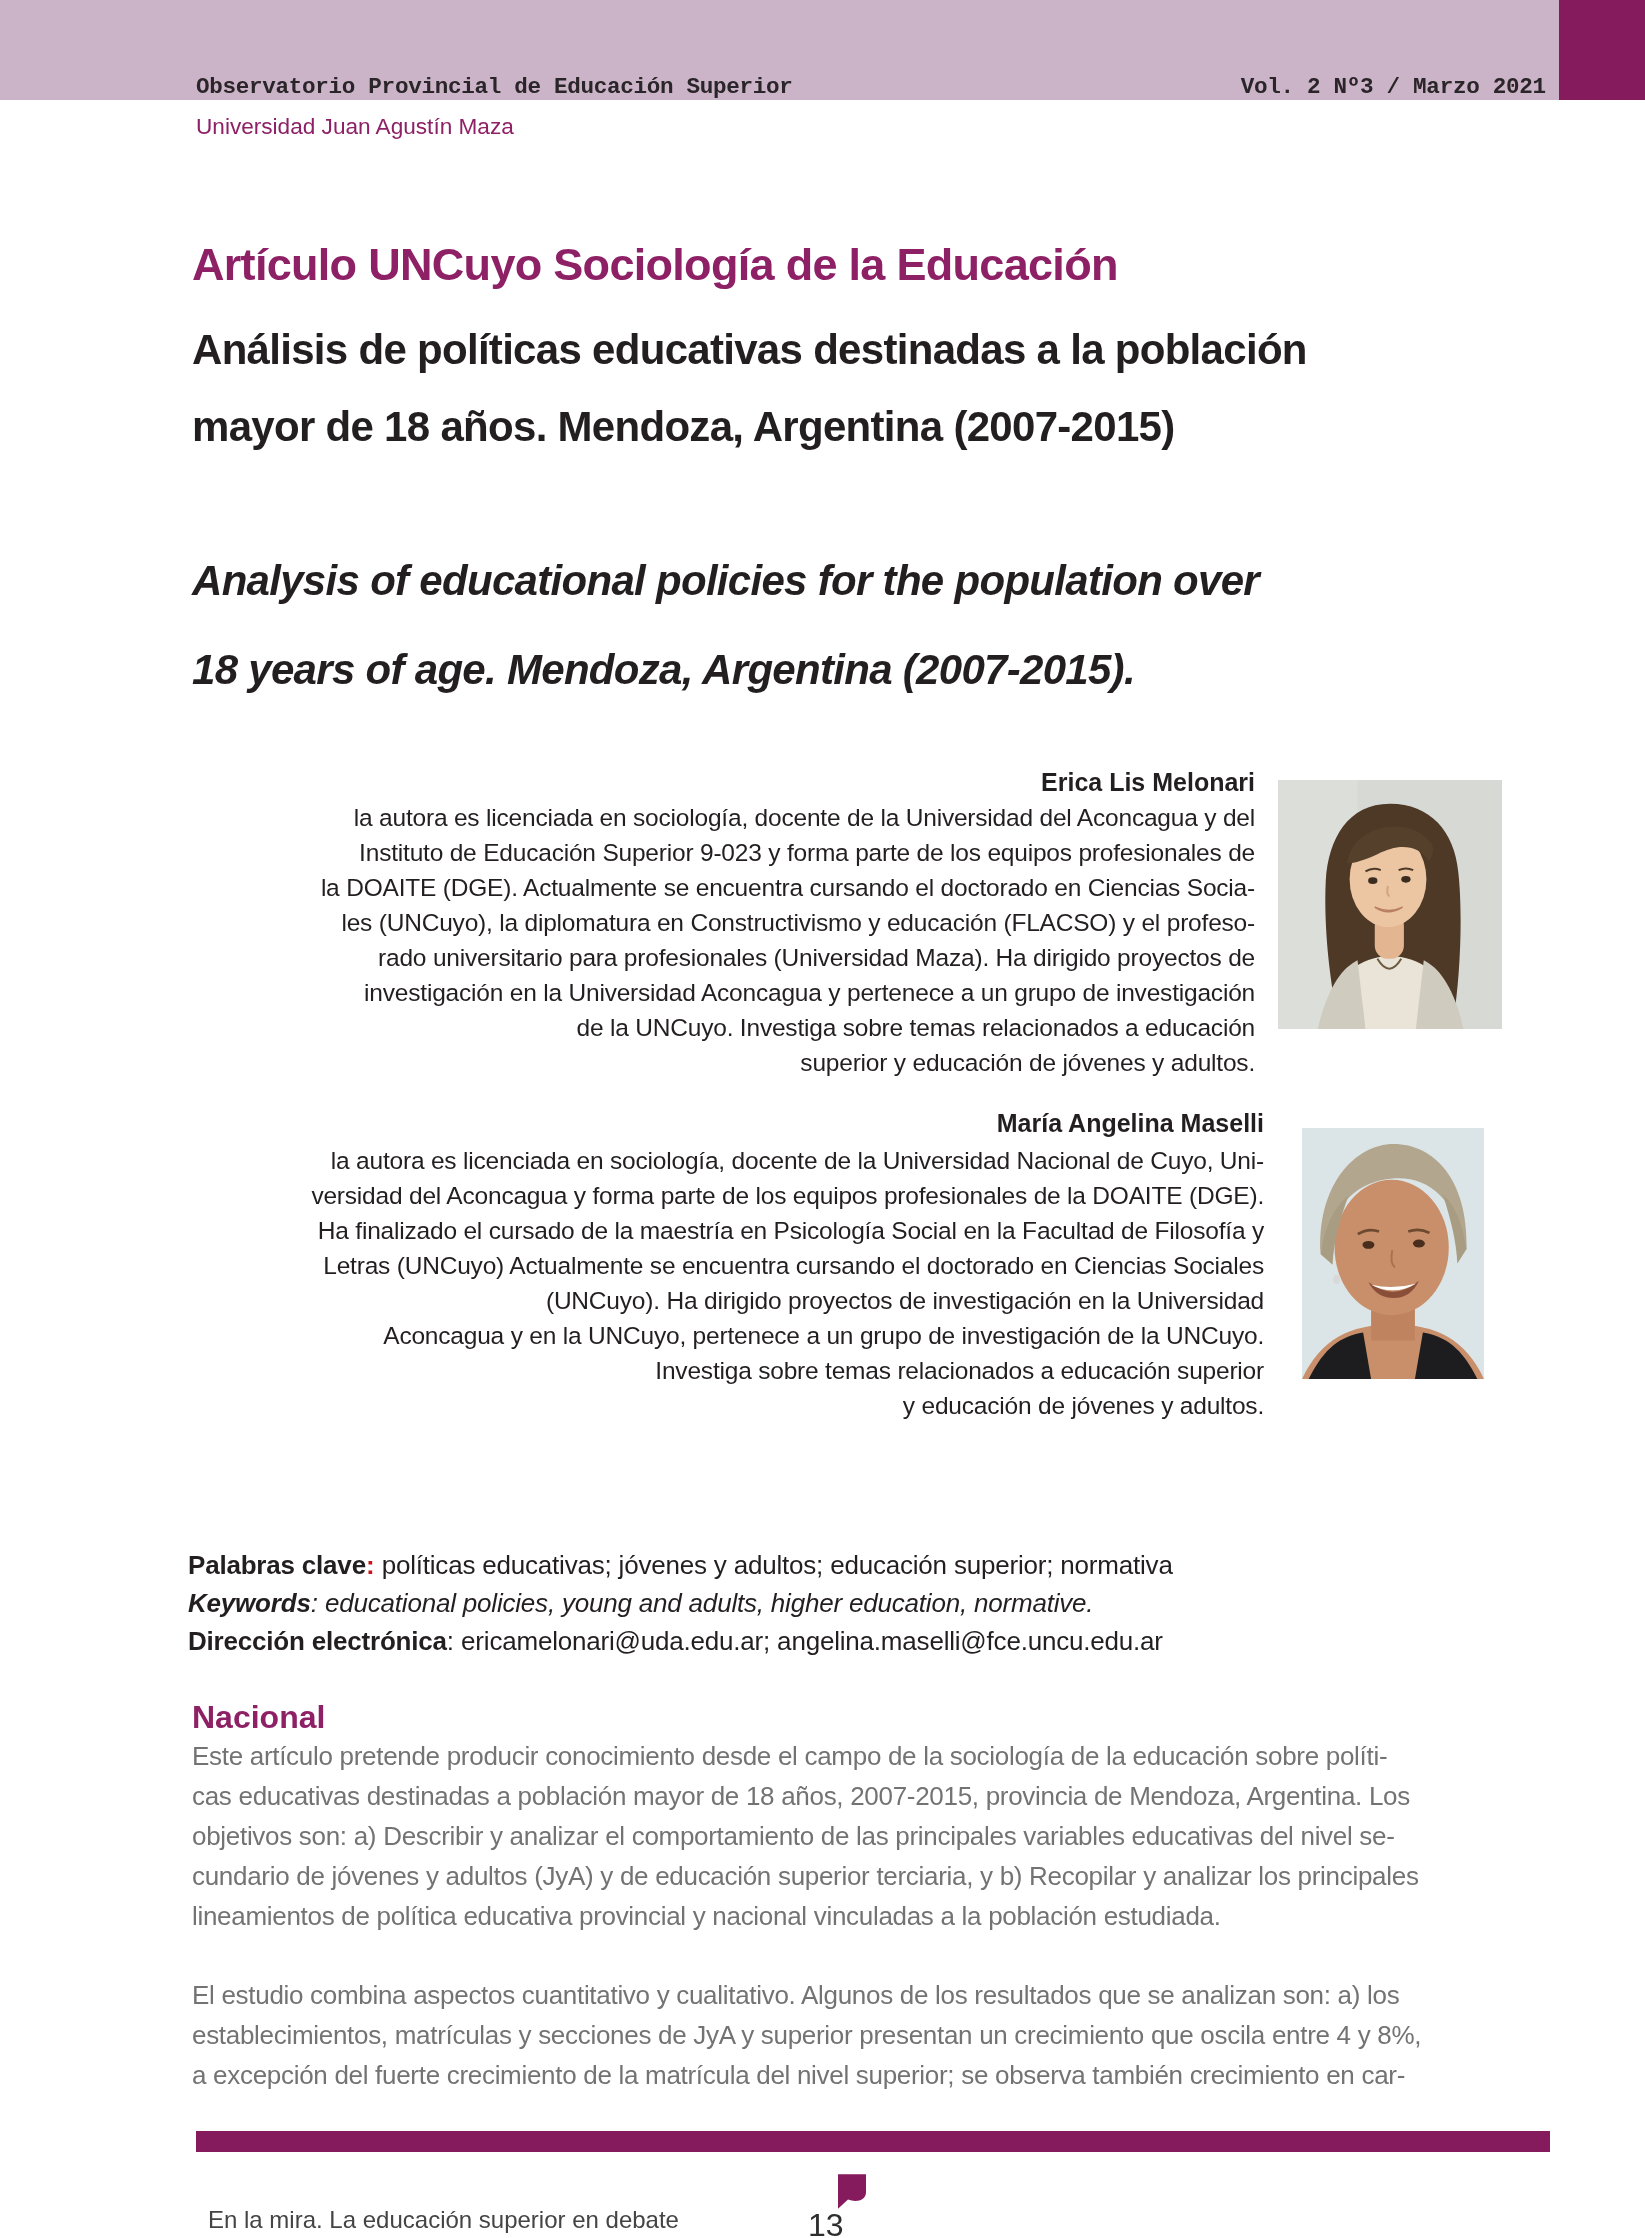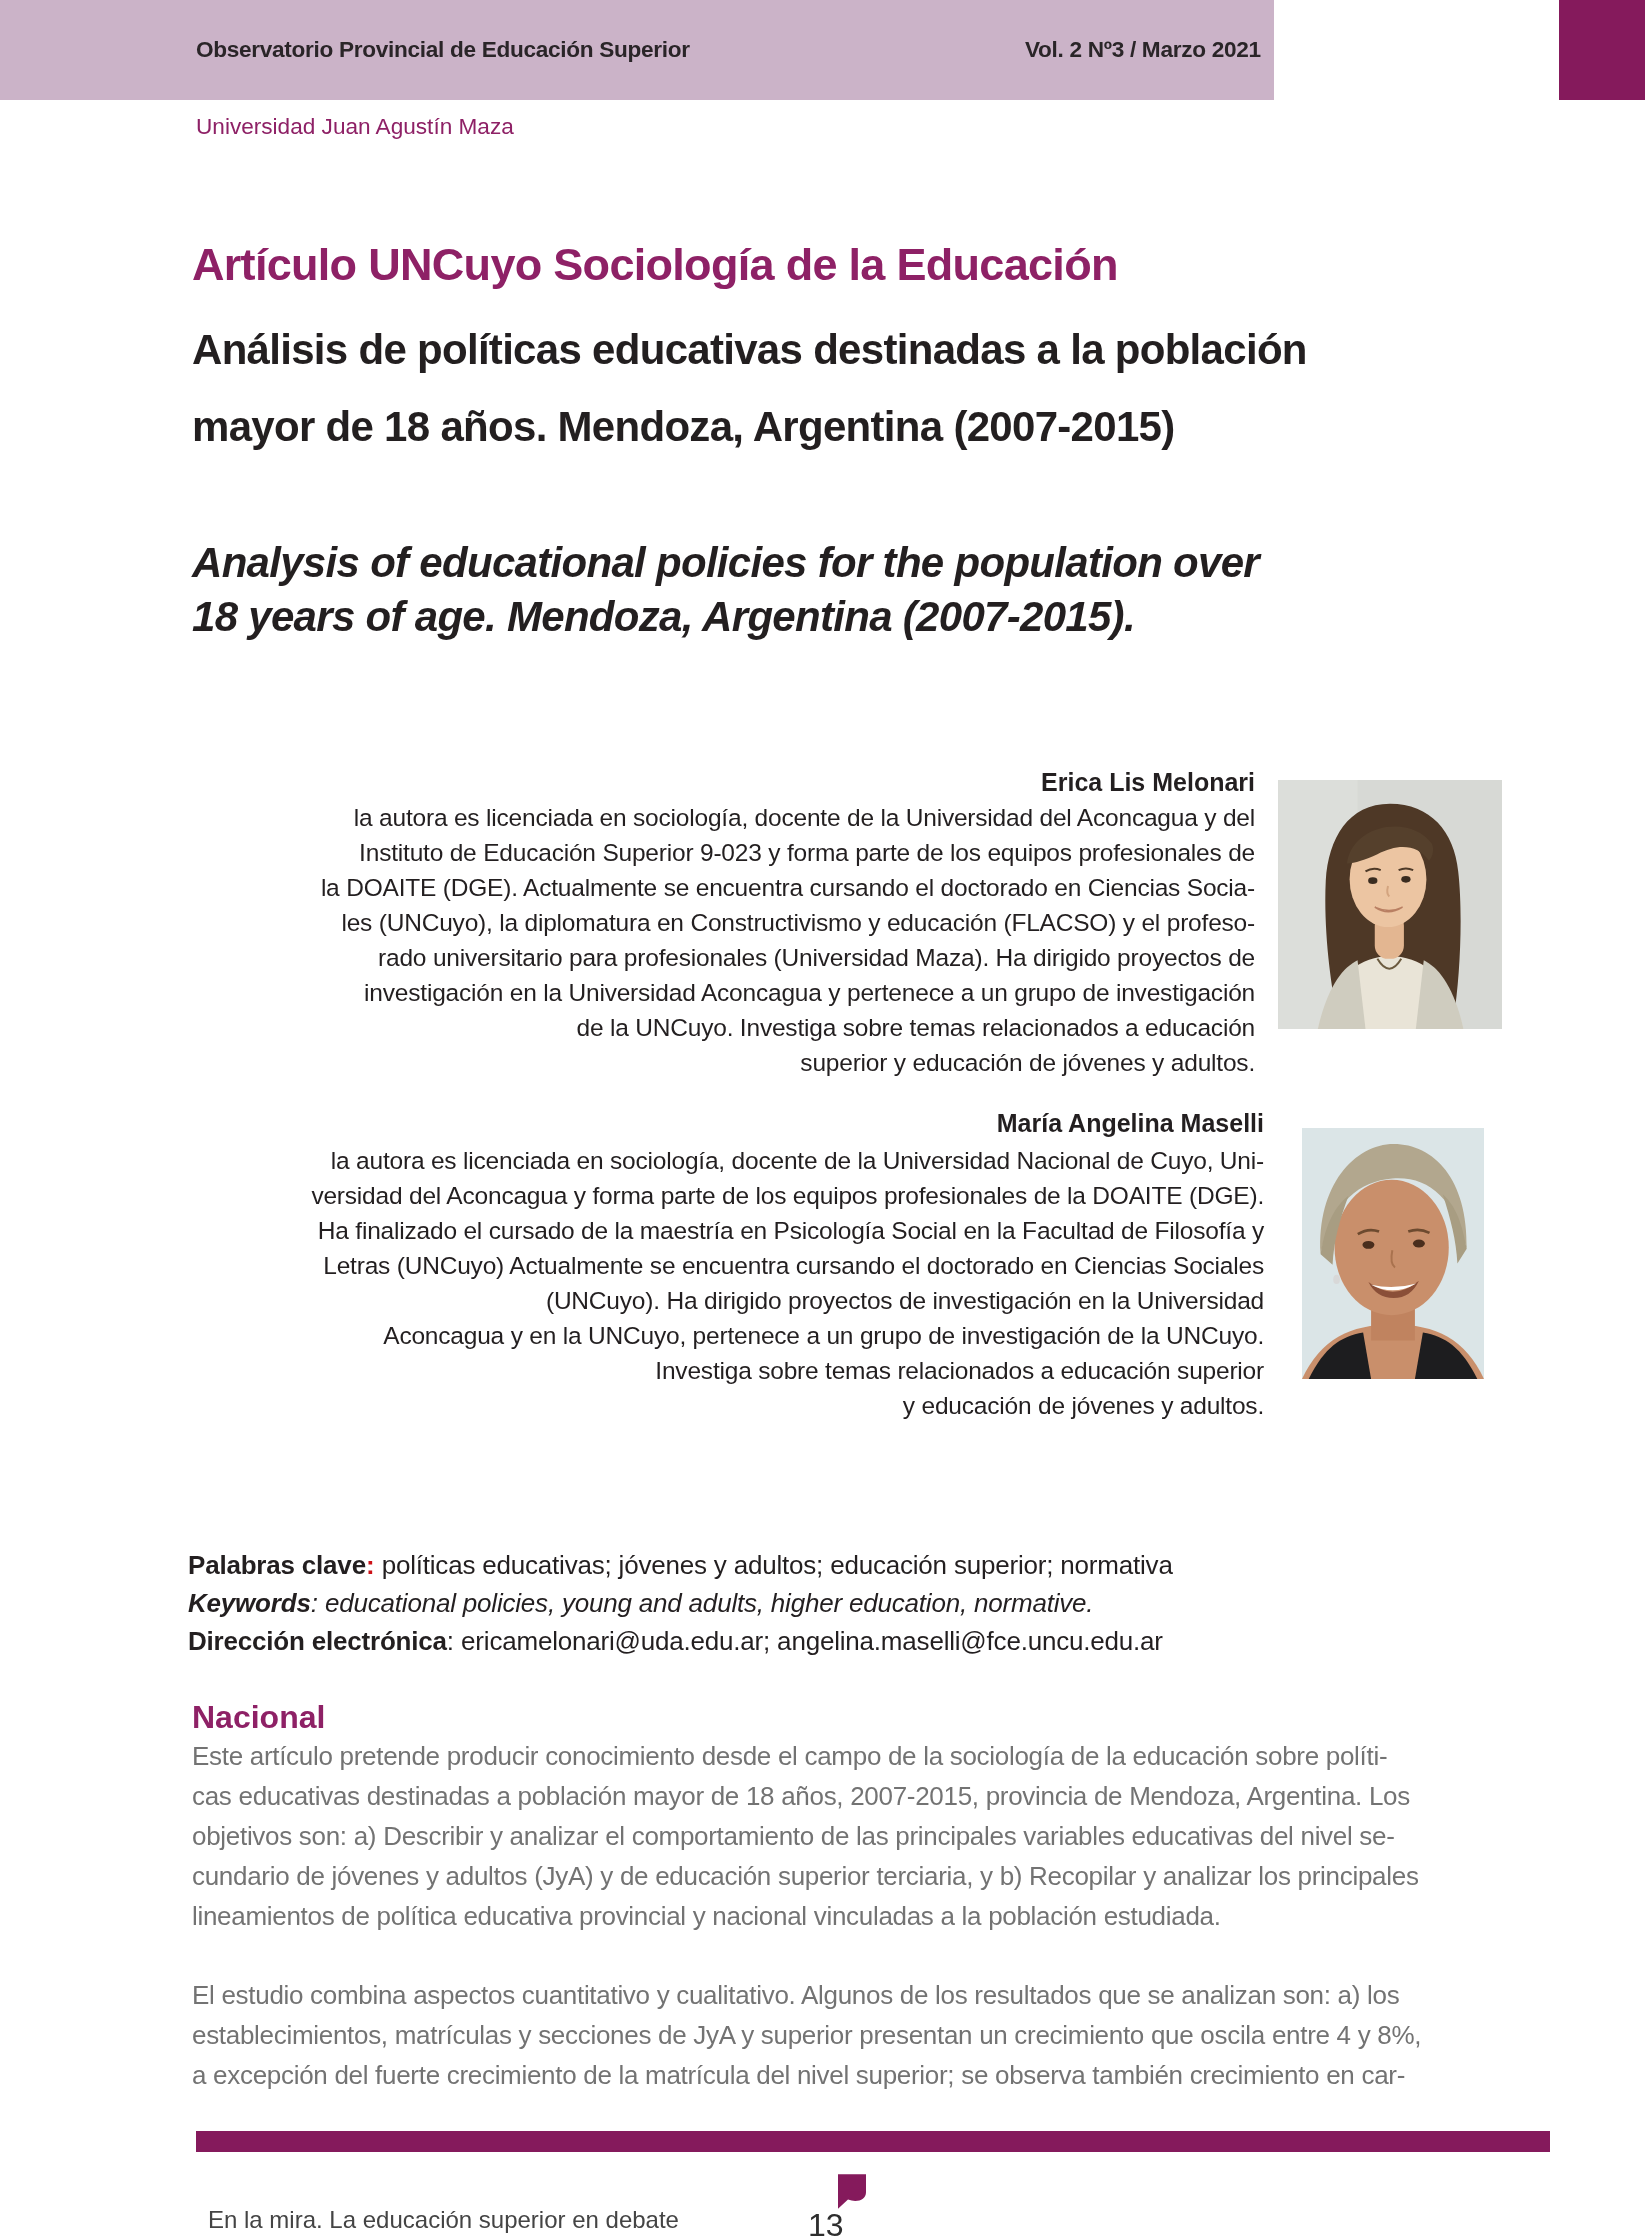--- a/index.html
+++ b/index.html
@@ -10,43 +10,43 @@
     background:#ffffff;
     font-family:"Liberation Sans", sans-serif;
     color:#231f20;
     overflow:hidden;
   }
   .abs{position:absolute;}
   .pre{white-space:pre;}
 
   
   .header-bar{
-    left:0;top:0;width:1274px;height:100px;
+    left:0;top:0;width:1559px;height:100px;
     background:#cbb3c8;
-    display:flex;align-items:center;justify-content:space-between;
-    padding:0 13.3px 0 196px;box-sizing:border-box;
+    display:flex;align-items:flex-end;justify-content:space-between;
+    padding:0 13.3px 0 196px;box-sizing:border-box;font-family:Liberation Mono, monospace;
   }
   .header-accent{left:1559px;top:0;width:86px;height:100px;background:#851a5c;}
   .header-text{font-size:22.6px;font-weight:bold;color:#2a2528;letter-spacing:-0.3px;}
   .subheader{left:196px;top:114px;font-size:22.6px;color:#8e2166;}
 
   
   .article-kicker{
     left:192px;top:239px;
     font-size:45px;font-weight:bold;color:#8e2166;letter-spacing:-0.7px;
   }
   .title-es{
     left:192px;top:311px;
     font-size:42px;font-weight:bold;color:#231f20;
     line-height:77px;letter-spacing:-0.7px;
   }
   .title-en{
     left:192px;top:536px;
     font-size:42px;font-weight:600;font-style:italic;color:#231f20;
-    line-height:54px;letter-spacing:-0.7px;
+    line-height:89px;letter-spacing:-0.7px;
   }
 
   
   .author-name{font-size:25px;font-weight:bold;color:#231f20;text-align:right;}
   .author-bio{font-size:24.5px;color:#231f20;line-height:35px;text-align:right;letter-spacing:-0.2px;}
   .name-1{right:391px;top:768px;}
   .bio-1{right:391px;top:800px;}
   .name-2{right:382px;top:1109px;margin-left:32px;}
   .bio-2{right:382px;top:1143px;}
   .photo{overflow:hidden;background:#d6d8d4;}

